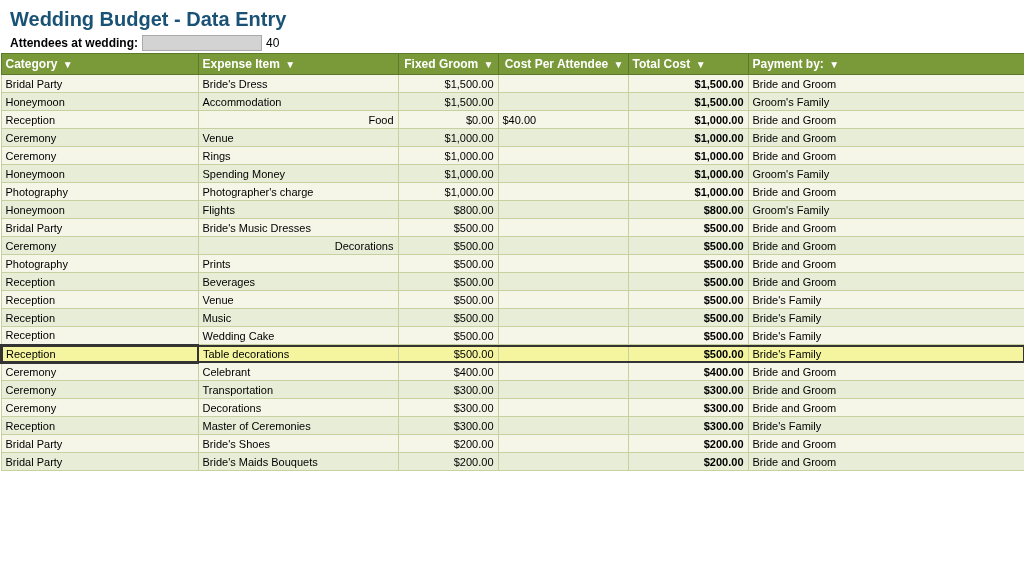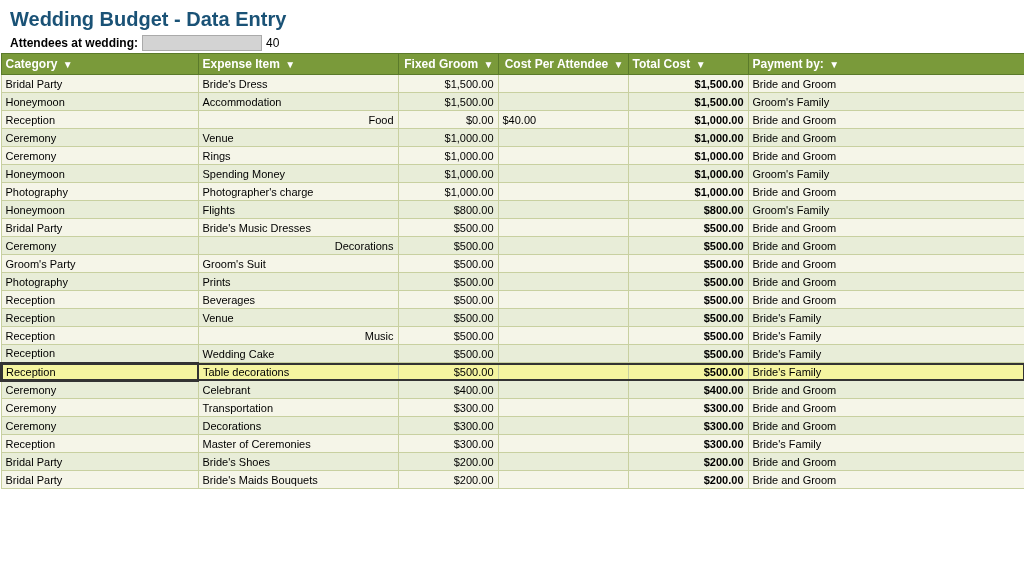--- a/index.html
+++ b/index.html
@@ -229,28 +229,20 @@
         </tr>
         <tr>
           <td style="text-align: left;">Ceremony</td>
           <td style="text-align: right;">Decorations</td>
           <td style="text-align: right;">$500.00</td>
           <td style="text-align: right;"></td>
           <td style="text-align: right; font-weight: bold;">$500.00</td>
           <td style="text-align: left;">Bride and Groom</td>
         </tr>
         <tr>
-          <td style="text-align: left;">Groom's Party</td>
-          <td style="text-align: left;">Groom's Suit</td>
-          <td style="text-align: right;">$500.00</td>
-          <td style="text-align: right;"></td>
-          <td style="text-align: right; font-weight: bold;">$500.00</td>
-          <td style="text-align: left;">Bride and Groom</td>
-        </tr>
-        <tr>
           <td style="text-align: left;">Photography</td>
           <td style="text-align: left;">Prints</td>
           <td style="text-align: right;">$500.00</td>
           <td style="text-align: right;"></td>
           <td style="text-align: right; font-weight: bold;">$500.00</td>
           <td style="text-align: left;">Bride and Groom</td>
         </tr>
         <tr>
           <td style="text-align: left;">Reception</td>
           <td style="text-align: left;">Beverages</td>
@@ -262,21 +254,21 @@
         <tr>
           <td style="text-align: left;">Reception</td>
           <td style="text-align: left;">Venue</td>
           <td style="text-align: right;">$500.00</td>
           <td style="text-align: right;"></td>
           <td style="text-align: right; font-weight: bold;">$500.00</td>
           <td style="text-align: left;">Bride's Family</td>
         </tr>
         <tr>
           <td style="text-align: left;">Reception</td>
-          <td style="text-align: right;">Music</td>
+          <td style="text-align: left;">Music</td>
           <td style="text-align: right;">$500.00</td>
           <td style="text-align: right;"></td>
           <td style="text-align: right; font-weight: bold;">$500.00</td>
           <td style="text-align: left;">Bride's Family</td>
         </tr>
         <tr>
           <td style="text-align: left;">Reception</td>
           <td style="text-align: left;">Wedding Cake</td>
           <td style="text-align: right;">$500.00</td>
           <td style="text-align: right;"></td>

